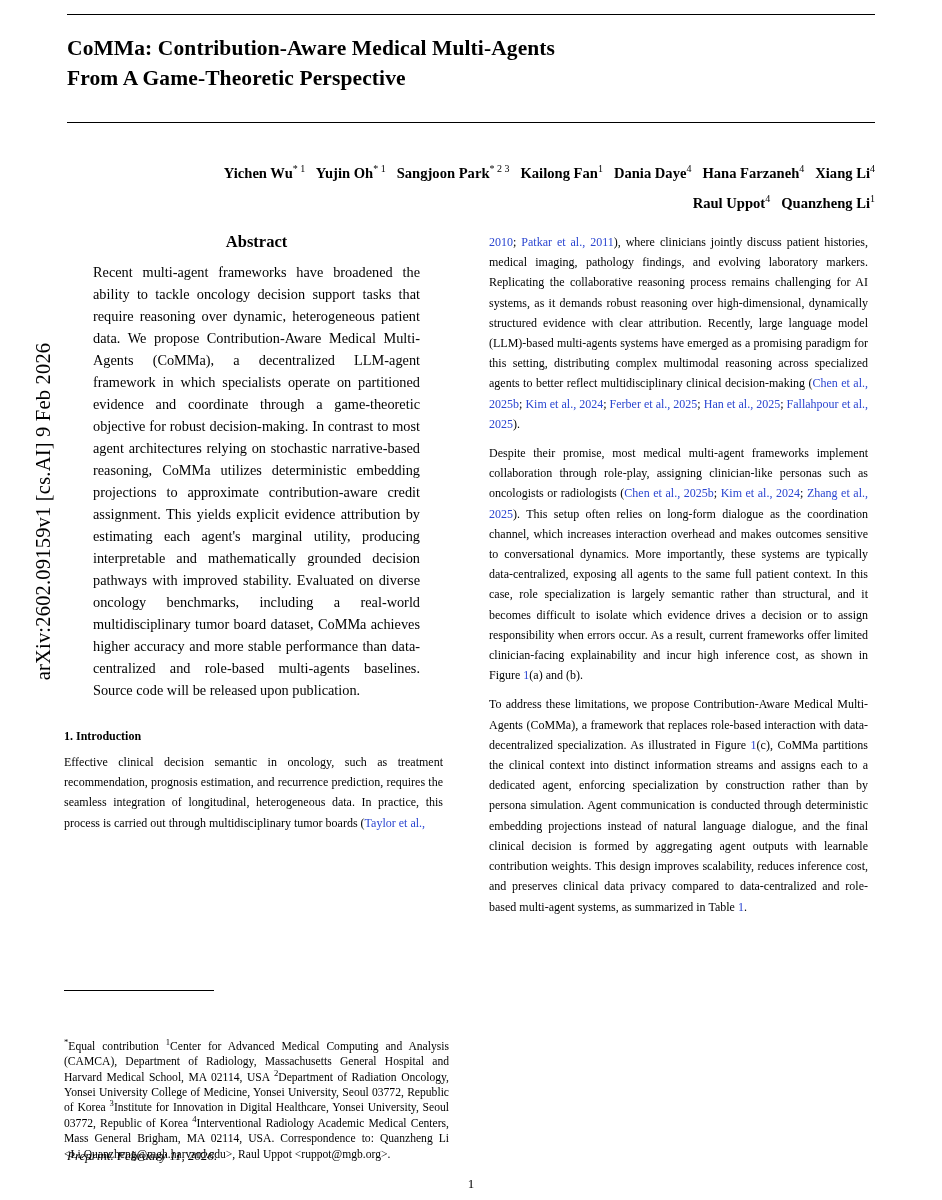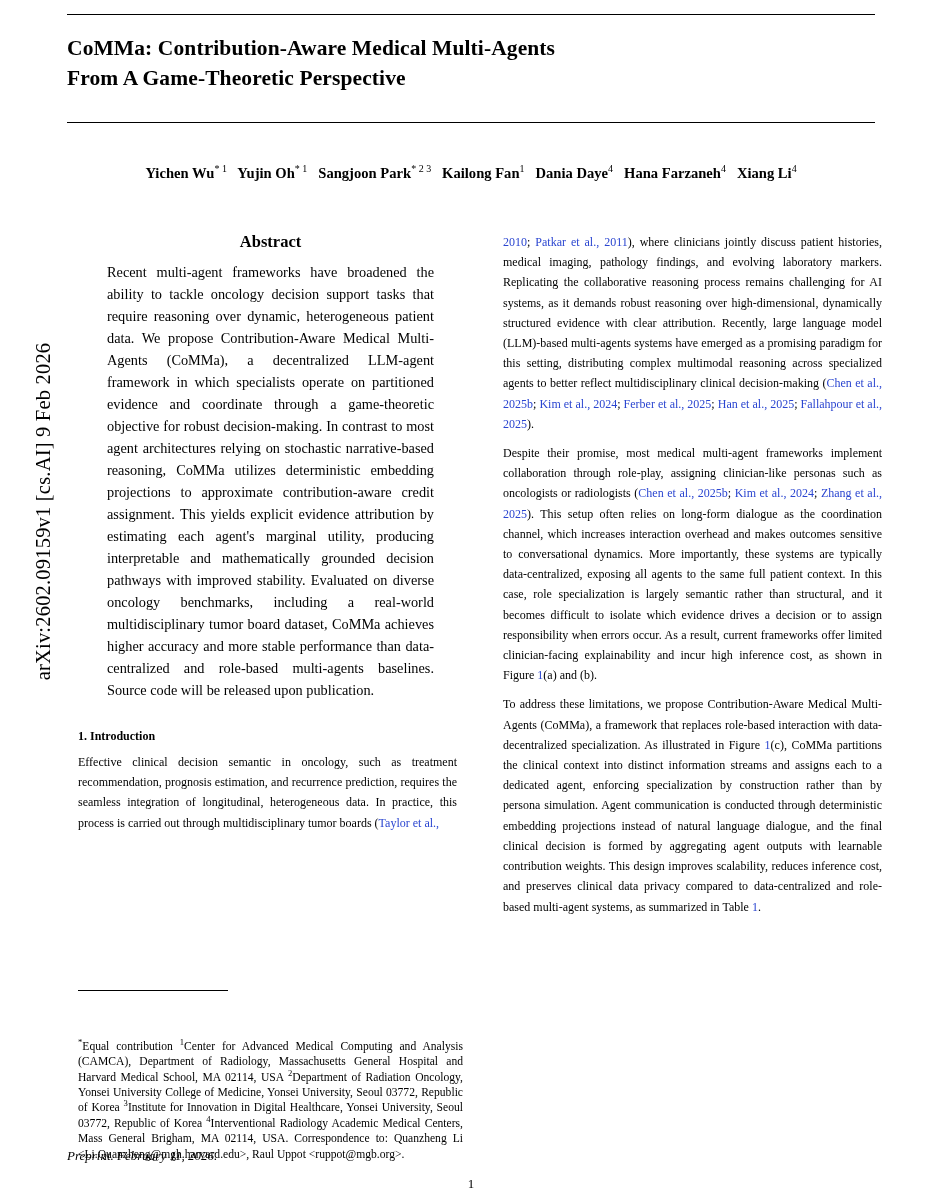--- a/index.html
+++ b/index.html
@@ -55,36 +55,36 @@
   .title-line {
     font-size: 21.5px;
     font-weight: bold;
     line-height: 30px;
     letter-spacing: 0.1px;
   }
   .rule-under-title {
     margin-top: 15px;
   }
   .authors {
-    text-align: center;
+    text-align: right;
     font-size: 14.6px;
     line-height: 26px;
     padding: 33px 0 0 0;
     font-weight: bold;
   }
   .authors .sup {
     font-weight: normal;
     font-size: 10px;
     vertical-align: super;
   }
   .authors .aname { font-weight: bold; }
 
   .cols {
     position: absolute;
-    left: 78px;
+    left: 64px;
     top: 232px;
     width: 810px;
     height: 930px;
   }
   .col {
     position: absolute;
     top: 0;
     width: 385px;
   }
   .col-left { left: 0; }
@@ -173,20 +173,24 @@
     <div class="authors">
       <div>
         <span class="aname">Yichen Wu</span><span class="sup">* 1</span>&nbsp;&nbsp;
         <span class="aname">Yujin Oh</span><span class="sup">* 1</span>&nbsp;&nbsp;
         <span class="aname">Sangjoon Park</span><span class="sup">* 2 3</span>&nbsp;&nbsp;
         <span class="aname">Kailong Fan</span><span class="sup">1</span>&nbsp;&nbsp;
         <span class="aname">Dania Daye</span><span class="sup">4</span>&nbsp;&nbsp;
         <span class="aname">Hana Farzaneh</span><span class="sup">4</span>&nbsp;&nbsp;
         <span class="aname">Xiang Li</span><span class="sup">4</span>
       </div>
+      <div>
+        <span class="aname">Raul Uppot</span><span class="sup">4</span>&nbsp;&nbsp;
+        <span class="aname">Quanzheng Li</span><span class="sup">1</span>
+      </div>
     </div>
   </div>
 
   <div class="cols">
 
     <div class="col col-left">
       <div class="col-left-inner">
         <div class="abstract-head">Abstract</div>
         <div class="abs-body">Recent multi-agent frameworks have broadened the ability to tackle oncology decision support tasks that require reasoning over dynamic, heterogeneous patient data. We propose Contribution-Aware Medical Multi-Agents (CoMMa), a decentralized LLM-agent framework in which specialists operate on partitioned evidence and coordinate through a game-theoretic objective for robust decision-making. In contrast to most agent architectures relying on stochastic narrative-based reasoning, CoMMa utilizes deterministic embedding projections to approximate contribution-aware credit assignment. This yields explicit evidence attribution by estimating each agent's marginal utility, producing interpretable and mathematically grounded decision pathways with improved stability. Evaluated on diverse oncology benchmarks, including a real-world multidisciplinary tumor board dataset, CoMMa achieves higher accuracy and more stable performance than data-centralized and role-based multi-agents baselines. Source code will be released upon publication.</div>
 

